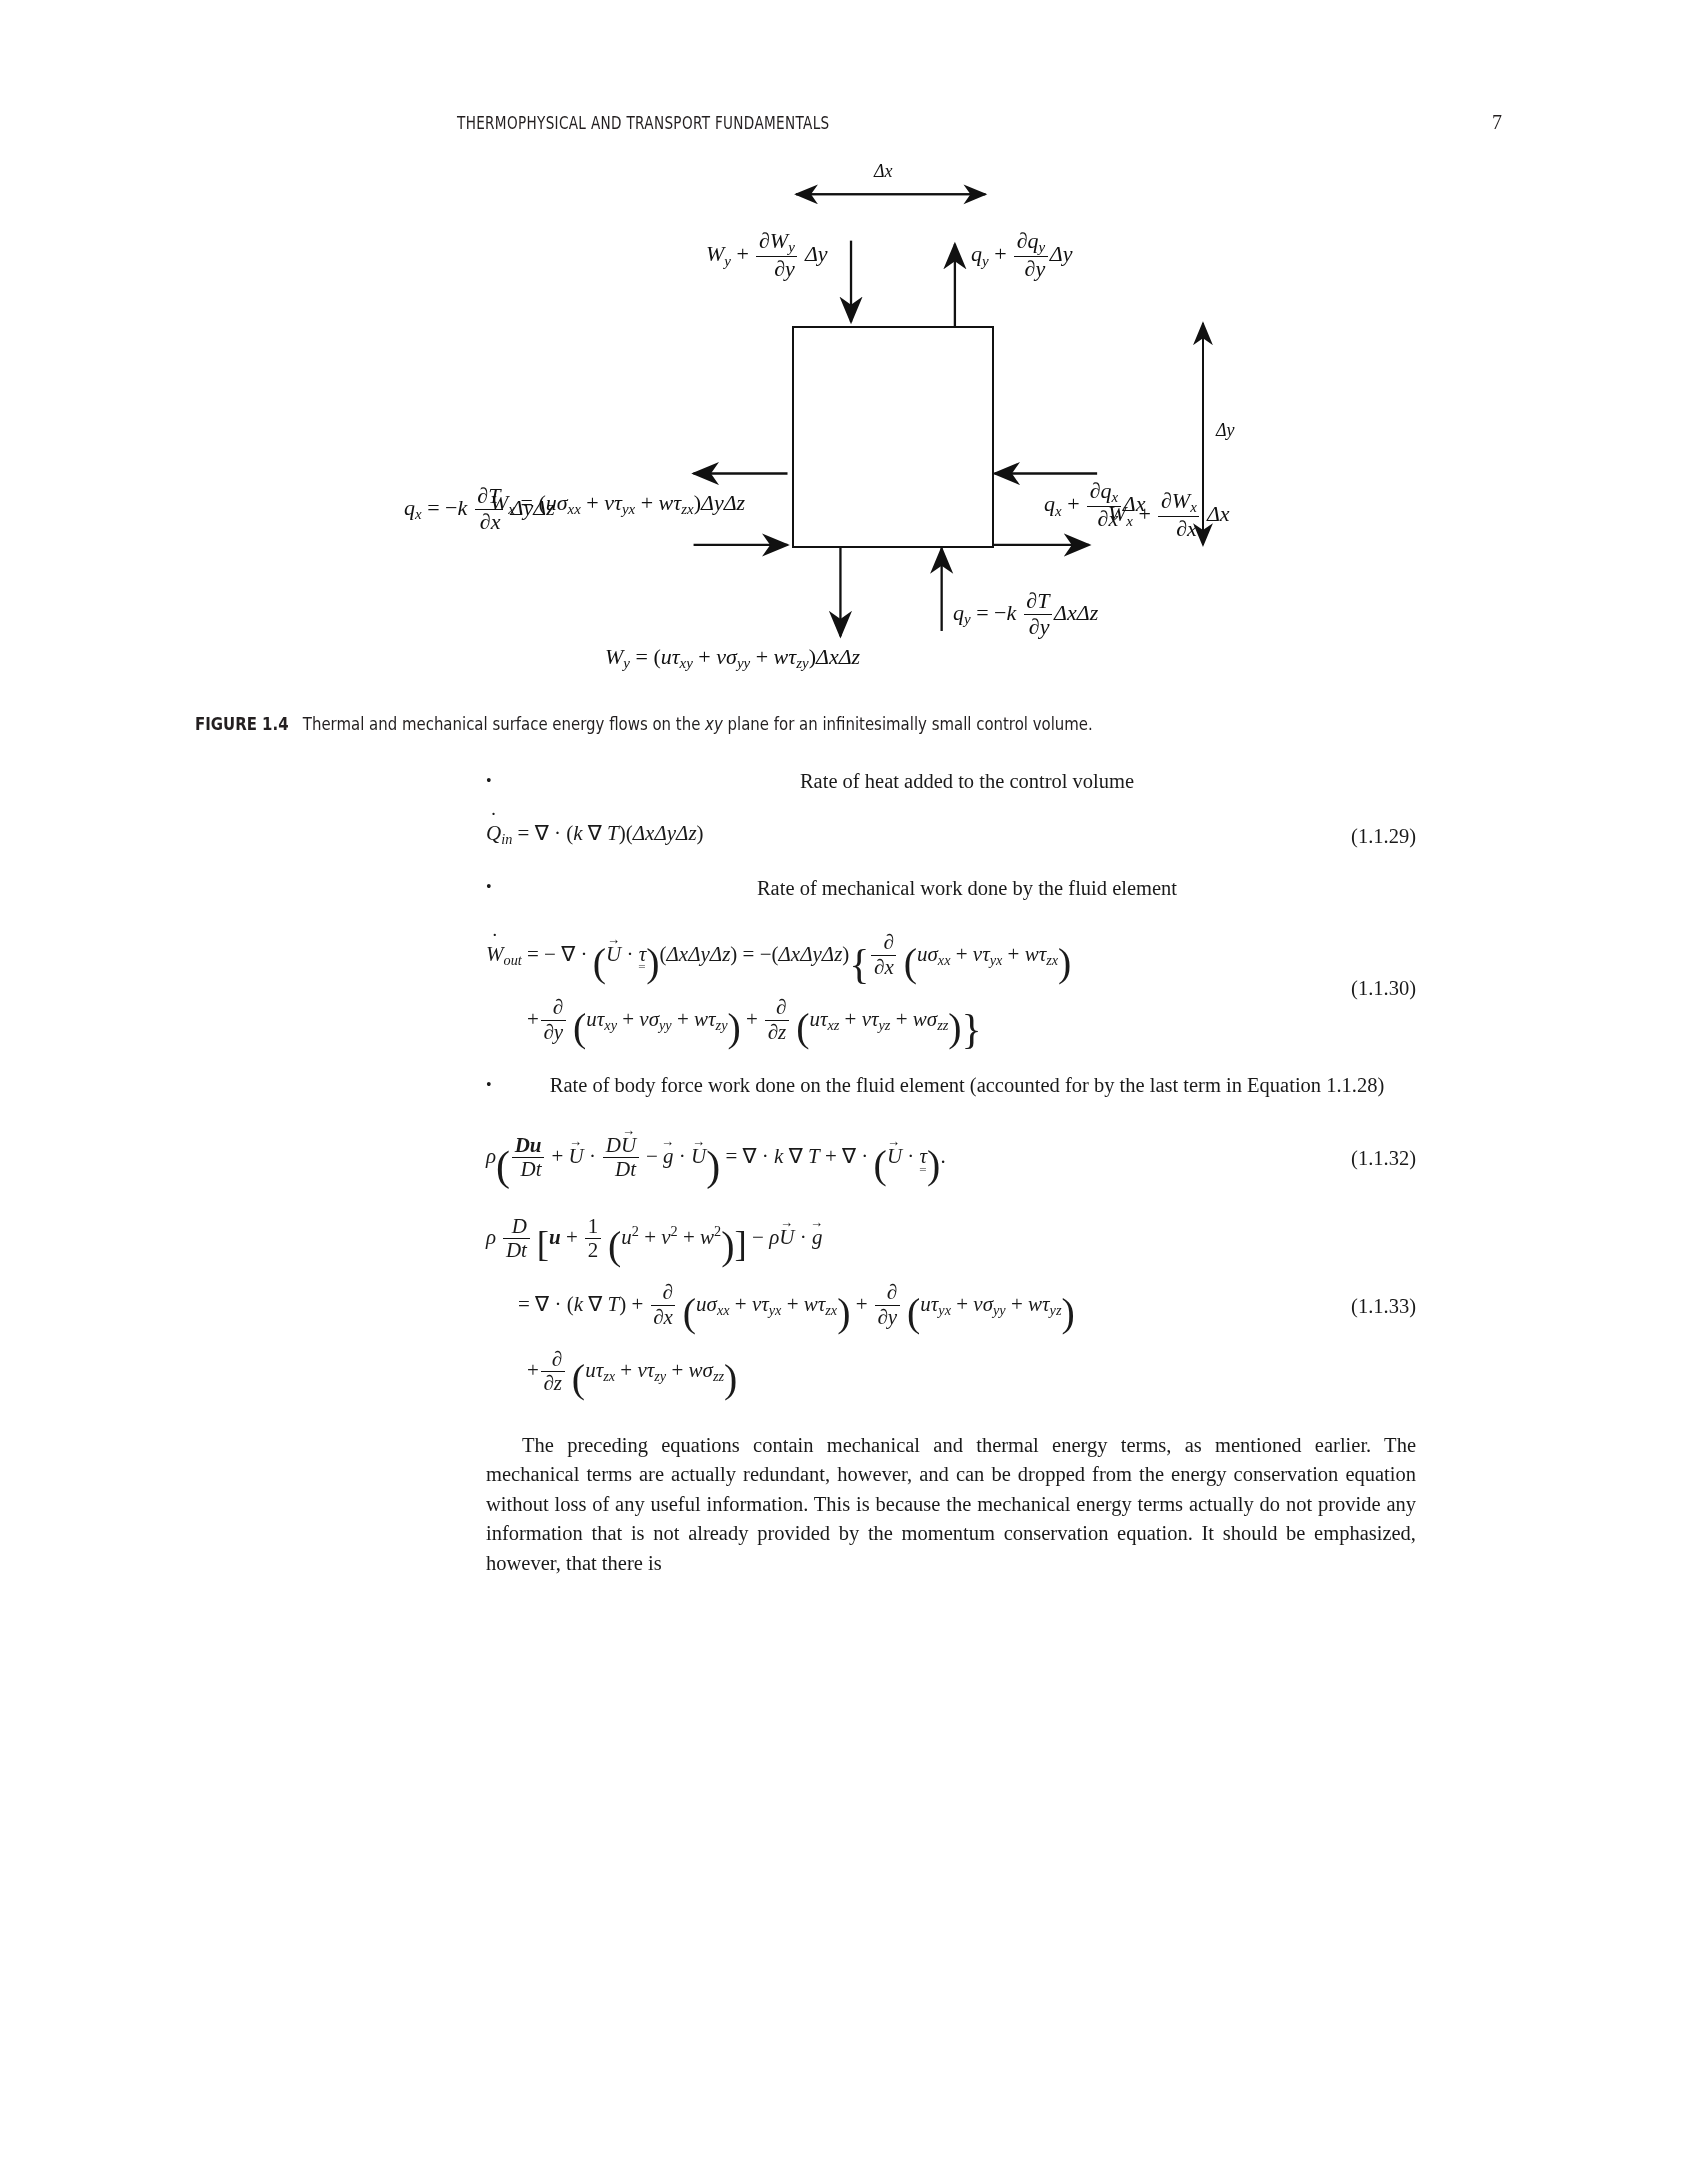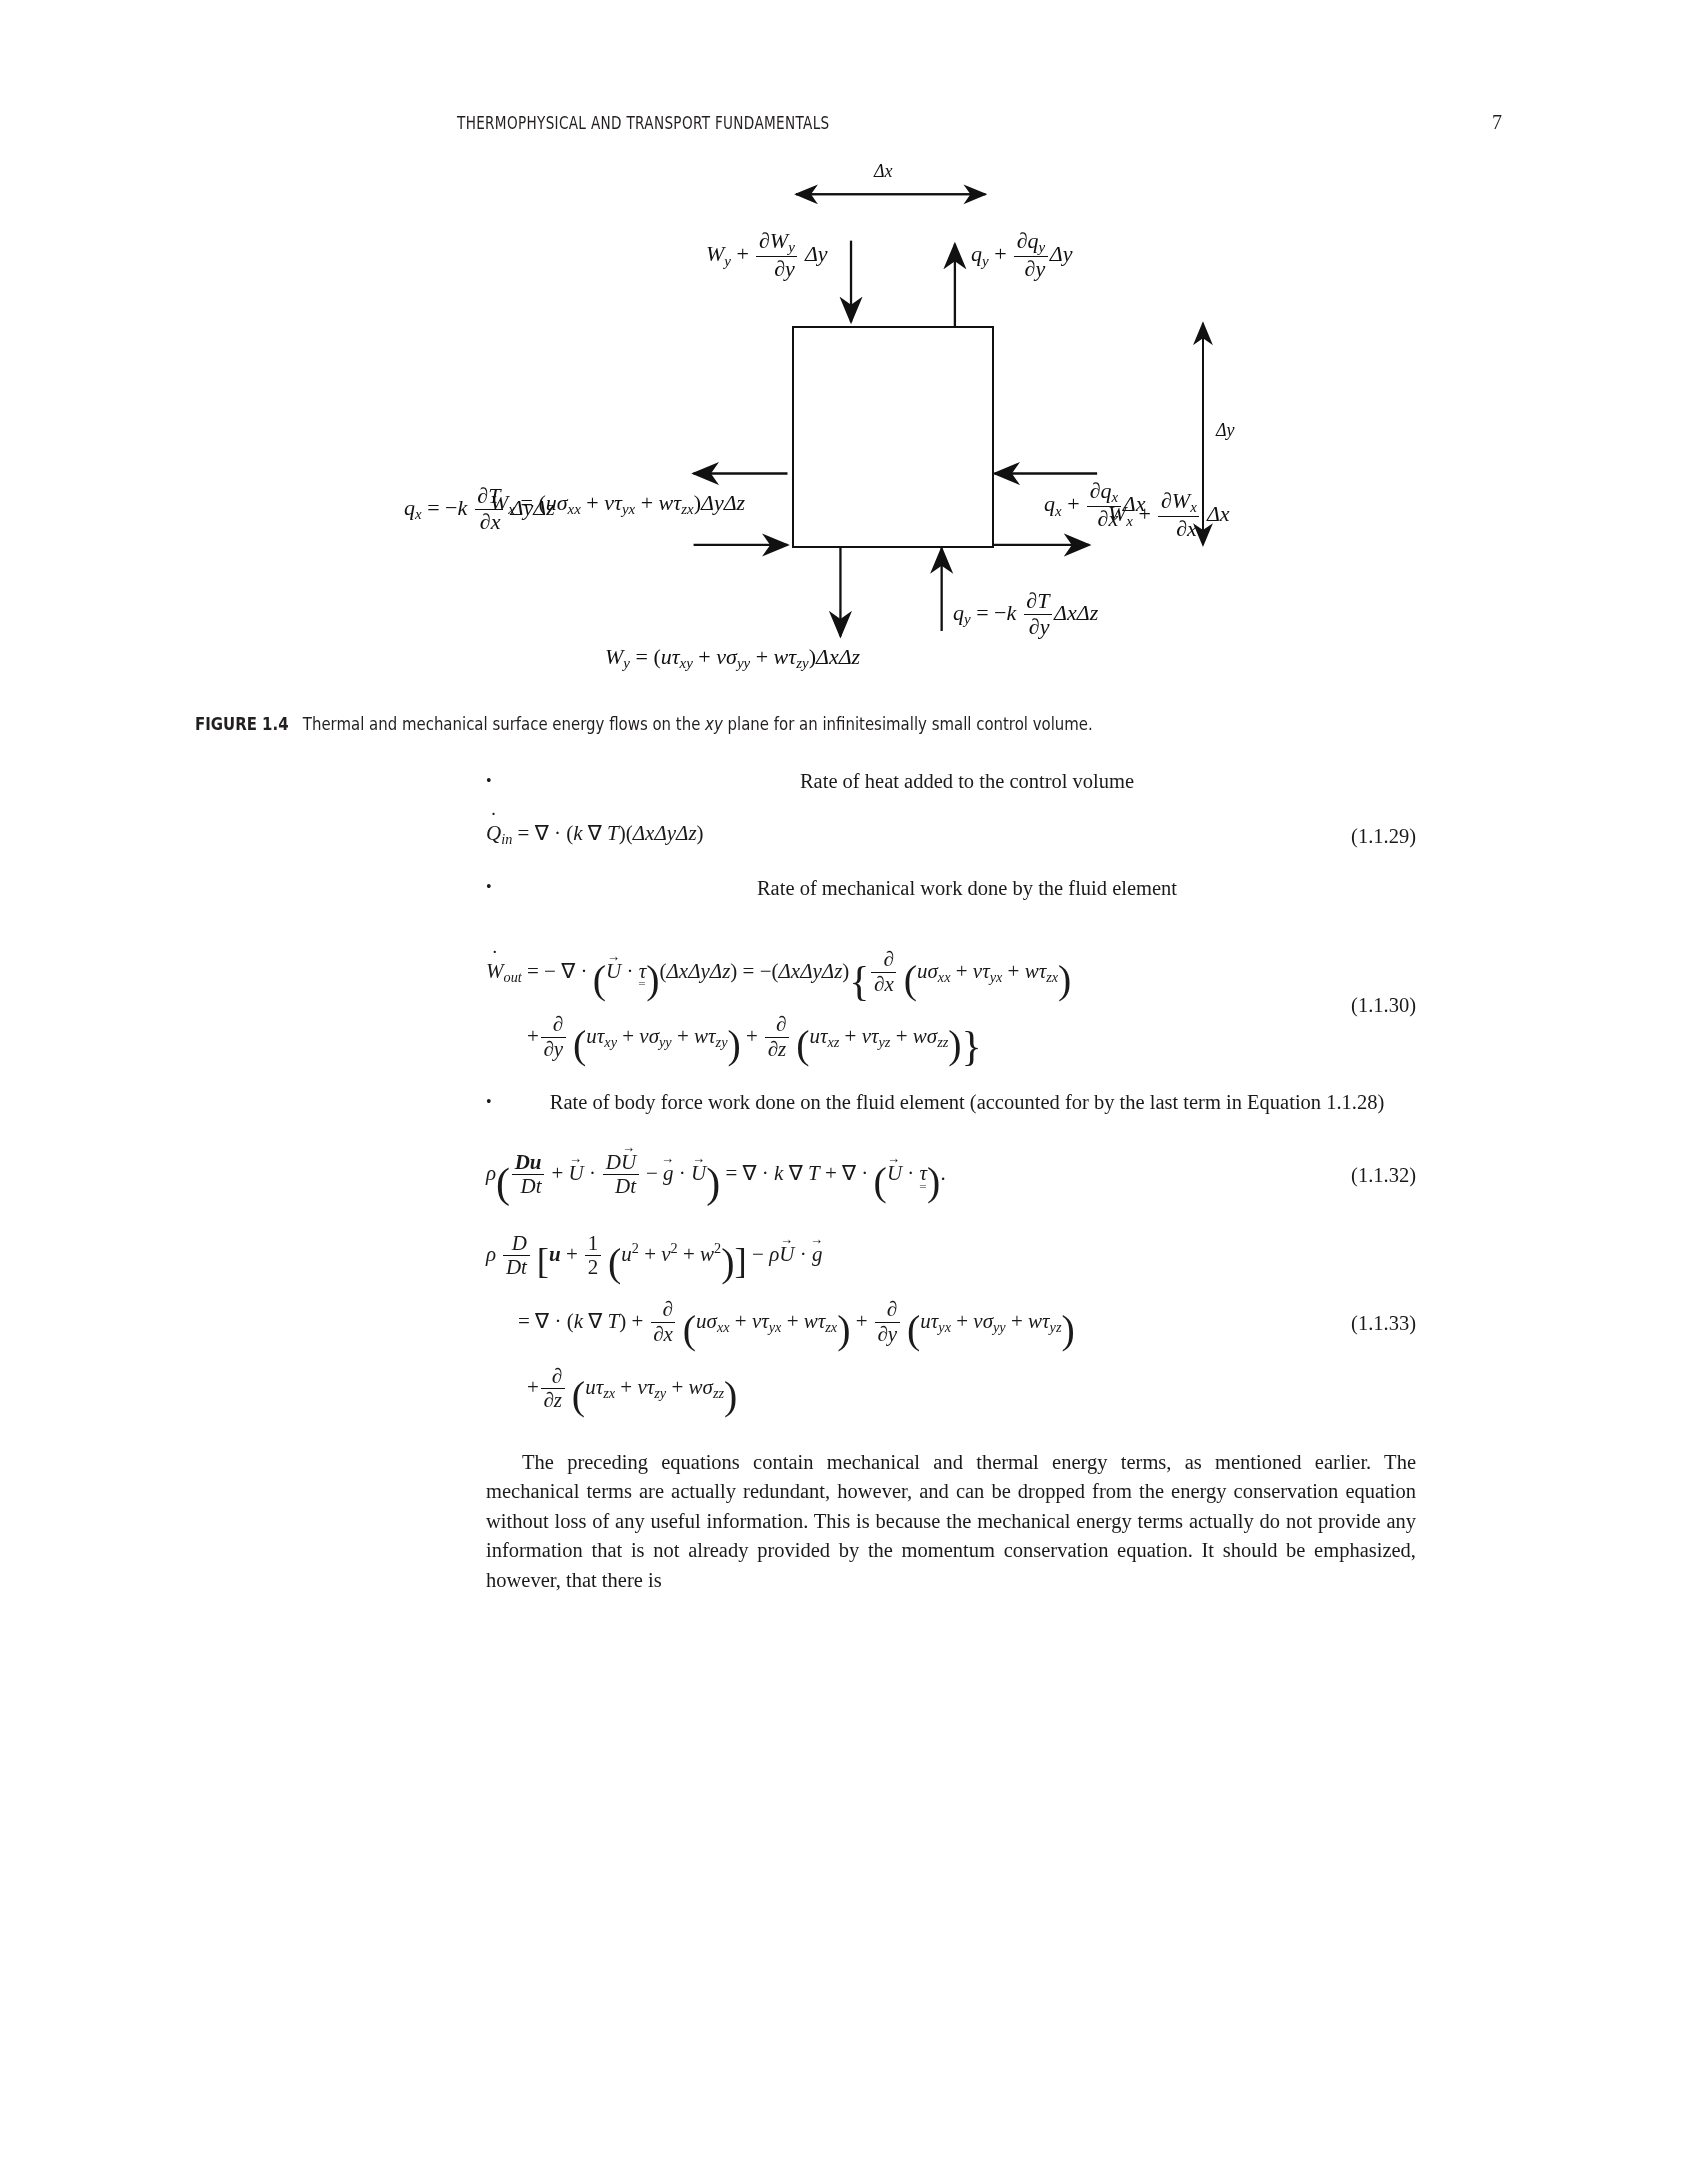--- a/index.html
+++ b/index.html
@@ -230,21 +230,21 @@
         <span class="dotover mi">Q</span><sub>in</sub> = <span class="nabla">∇</span> · (<i>k</i> <span class="nabla">∇</span> <i>T</i>)(<i>ΔxΔyΔz</i>)
       </span>
       <span class="eqnum">(1.1.29)</span>
     </div>
 
     <div class="bullet" style="margin-top:22.5px;">
       <div class="dot">•</div>
       <div class="btext">Rate of mechanical work done by the fluid element</div>
     </div>
 
-    <div class="eqrow" style="margin-top:46px;">
+    <div class="eqrow" style="margin-top:29px;">
       <span class="eqbody m">
         <span class="dotover mi">W</span><sub>out</sub> = − <span class="nabla">∇</span> ·
         <span class="bigp">(</span><span class="vec mi">U</span> · <span class="tensor mi">τ</span><span class="bigp">)</span>(<i>ΔxΔyΔz</i>) = −(<i>ΔxΔyΔz</i>)<span class="bigbr">{</span><span class="frac"><span class="num">∂</span><span class="den">∂<i>x</i></span></span>
         <span class="bigp">(</span><i>uσ</i><sub>xx</sub> + <i>vτ</i><sub>yx</sub> + <i>wτ</i><sub>zx</sub><span class="bigp">)</span>
       </span>
       <span class="eqbody m ind1" style="margin-top:17px;">
         +<span class="frac"><span class="num">∂</span><span class="den">∂<i>y</i></span></span>
         <span class="bigp">(</span><i>uτ</i><sub>xy</sub> + <i>vσ</i><sub>yy</sub> + <i>wτ</i><sub>zy</sub><span class="bigp">)</span> +
         <span class="frac"><span class="num">∂</span><span class="den">∂<i>z</i></span></span>
         <span class="bigp">(</span><i>uτ</i><sub>xz</sub> + <i>vτ</i><sub>yz</sub> + <i>wσ</i><sub>zz</sub><span class="bigp">)</span><span class="bigbr">}</span>

